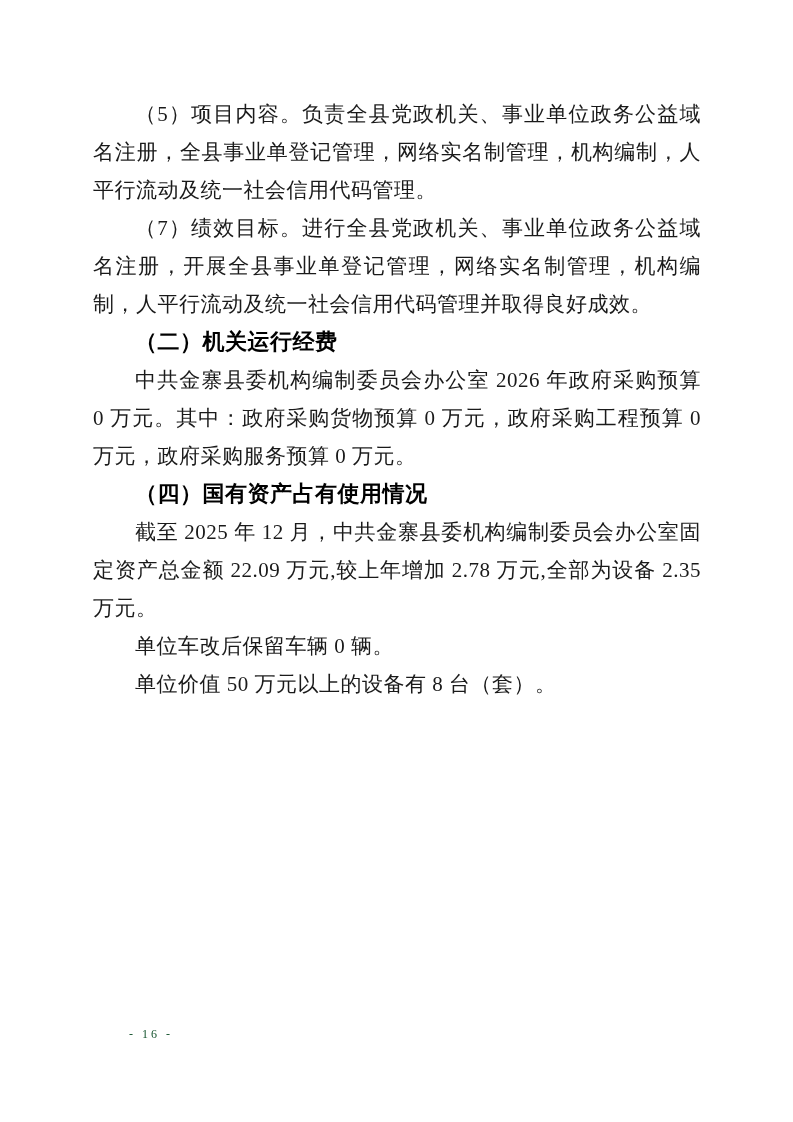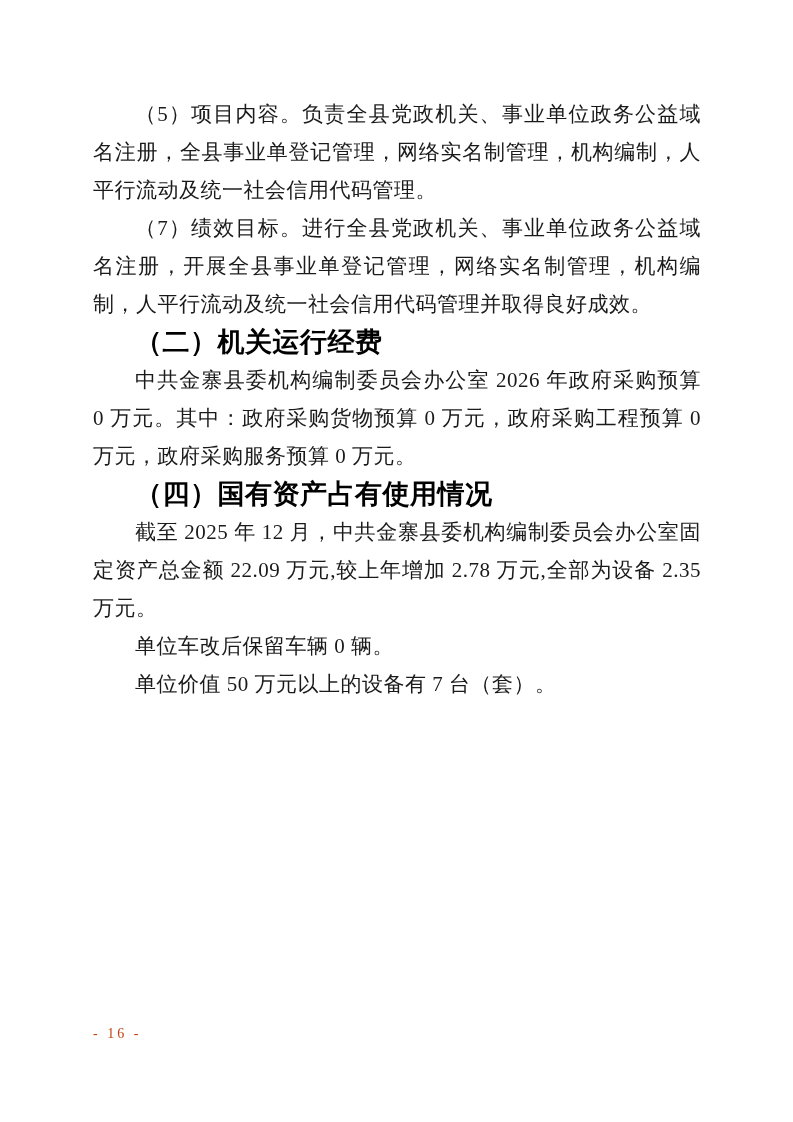--- a/index.html
+++ b/index.html
@@ -27,51 +27,52 @@
     margin: 0;
     font-size: 21px;
     line-height: 38px;
     text-indent: 42px;
     text-align: justify;
     text-justify: inter-ideograph;
     letter-spacing: 0.5px;
   }
   .heading {
     margin: 0;
-    font-size: 27px;
+    font-size: 22px;
     line-height: 38px;
     text-indent: 42px;
     font-weight: 700;
     color: #000000;
     text-align: left;
     letter-spacing: 0.5px;
   }
   .footer {
     position: absolute;
     left: 93px;
     top: 1024px;
     width: 608px;
   }
   .page-number {
-    font-size: 14px;
-    color: #c2410c;
+    font-size: 12px;
+    color: #14532d;
     letter-spacing: 3px;
     font-family: "Liberation Serif", "DejaVu Serif", serif;
+    margin-left: 36px;
   }
 </style>
 </head>
 <body>
 
 <div class="page">
   <div class="content">
     <p class="para">（5）项目内容。负责全县党政机关、事业单位政务公益域名注册，全县事业单登记管理，网络实名制管理，机构编制，人平行流动及统一社会信用代码管理。</p>
     <p class="para">（7）绩效目标。进行全县党政机关、事业单位政务公益域名注册，开展全县事业单登记管理，网络实名制管理，机构编制，人平行流动及统一社会信用代码管理并取得良好成效。</p>
     <h3 class="heading">（二）机关运行经费</h3>
     <p class="para">中共金寨县委机构编制委员会办公室 2026 年政府采购预算 0 万元。其中：政府采购货物预算 0 万元，政府采购工程预算 0 万元，政府采购服务预算 0 万元。</p>
     <h3 class="heading">（四）国有资产占有使用情况</h3>
     <p class="para">截至 2025 年 12 月，中共金寨县委机构编制委员会办公室固定资产总金额 22.09 万元,较上年增加 2.78 万元,全部为设备 2.35 万元。</p>
     <p class="para">单位车改后保留车辆 0 辆。</p>
-    <p class="para">单位价值 50 万元以上的设备有 7 台（套）。</p>
+    <p class="para">单位价值 50 万元以上的设备有 8 台（套）。</p>
   </div>
   <div class="footer">
     <span class="page-number">- 16 -</span>
   </div>
 </div>
 
 </body></html>

